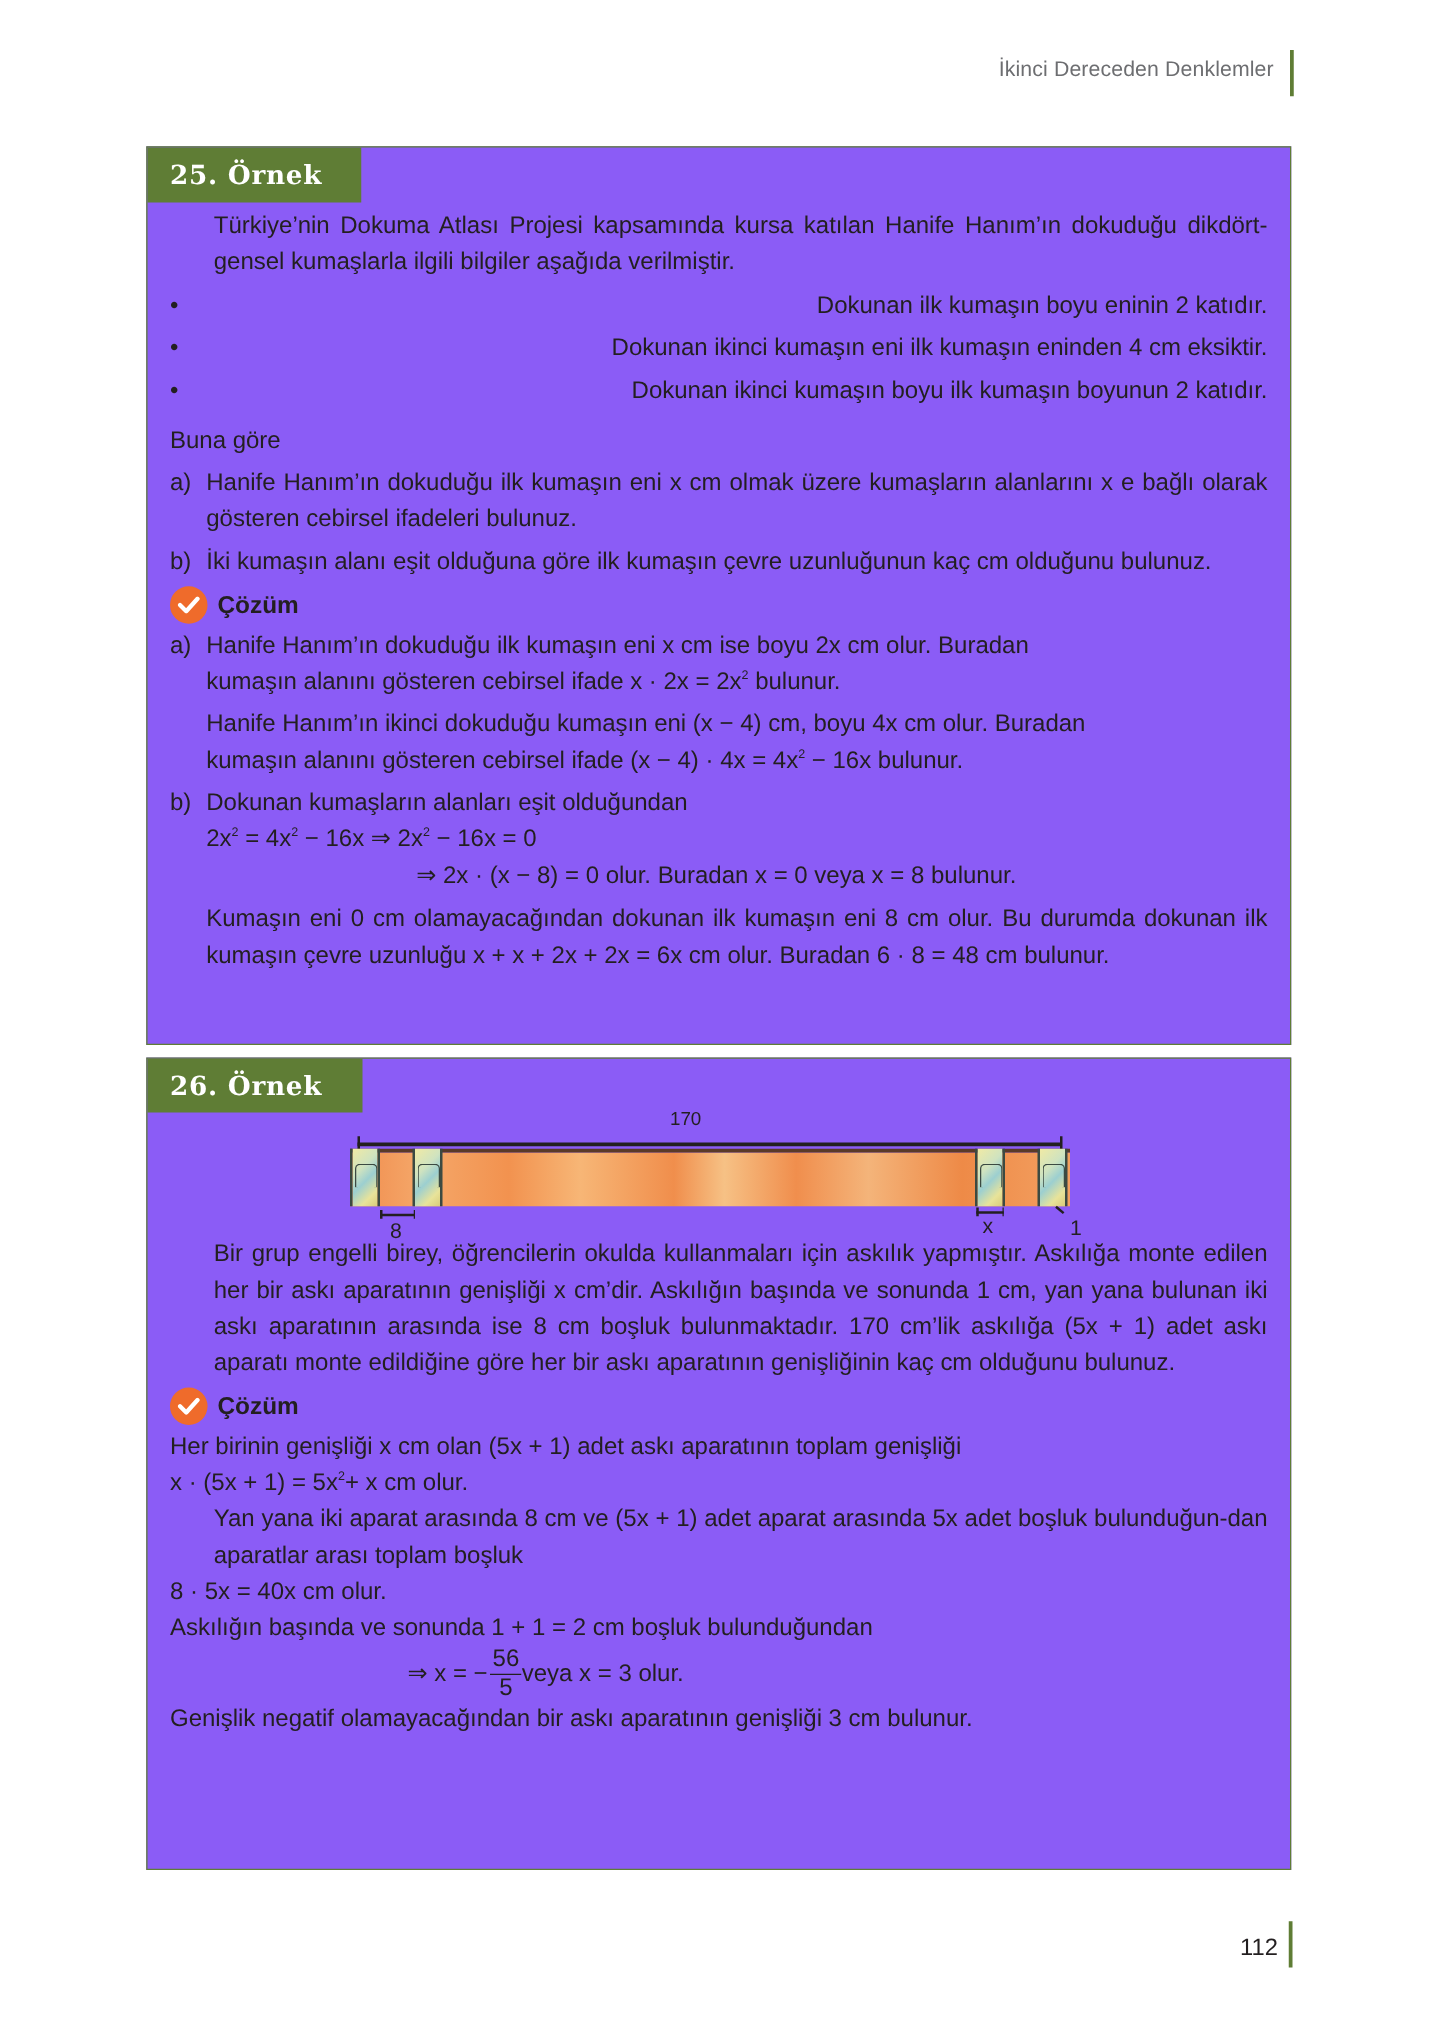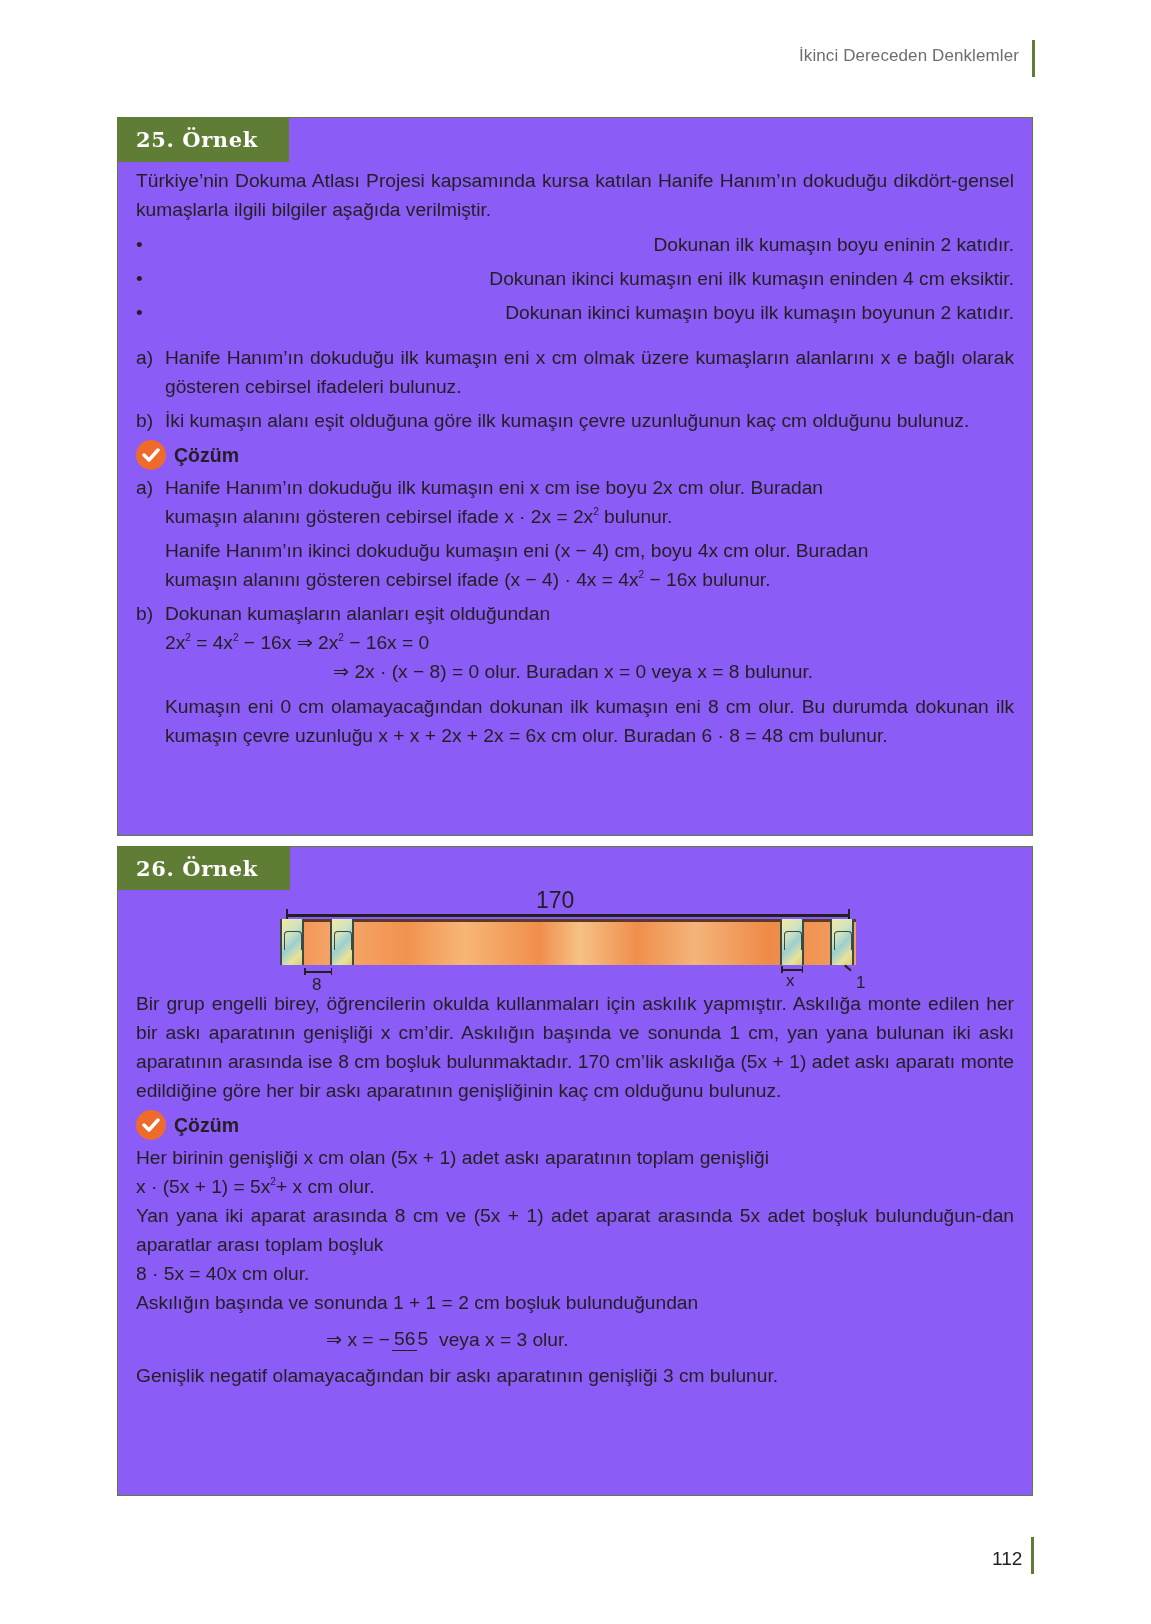--- a/index.html
+++ b/index.html
@@ -14,53 +14,53 @@
   #ex26 { top: 846px; height: 650px; }
 
   .example-title { position: absolute; left: 0; top: 0; height: 44px; width: 171px; background: #5f7d35; color: #fff;
                    font-family: "DejaVu Serif", serif; font-weight: bold; font-size: 21px; line-height: 44px; padding-left: 18px; letter-spacing: 0.6px; }
   #ex26 .example-title { height: 43px; line-height: 43px; width: 172px; }
 
   .content { position: absolute; left: 18px; right: 18px; font-size: 19.2px; line-height: 29px; }
   #ex25 .content { top: 48px; }
   #ex26 .content { top: 142px; }
 
-  .p { text-align: justify; }
+  .p { text-align: justify; margin-left: 35px; }
   .gap { height: 6px; }
   .bullet { display: flex; }
   .bullet .dot { width: 29px; flex: none; }
   .bullet .txt { flex: 1; text-align: right; }
   .item { display: flex; }
   .item .lbl { width: 29px; flex: none; }
   .item .txt { flex: 1; text-align: justify; }
   .sol-head { display: flex; align-items: center; height: 36px; margin-top: 2px; }
   .check { width: 30px; height: 30px; border-radius: 50%; background: #ef6b2b; display: flex; align-items: center; justify-content: center; margin-right: 8px; }
   .sol-title { font-weight: bold; font-size: 19.5px; }
   sup { font-size: 10px; vertical-align: 8px; line-height: 0; }
   .eq-indent2 { padding-left: 168px; }
 
   
   .figure { position: absolute; left: 160px; top: 40px; width: 580px; height: 108px; }
   .dim-line { position: absolute; left: 8px; top: 27px; width: 563px; height: 2.5px; background: #231f20; }
   .dim-tick-l, .dim-tick-r { position: absolute; top: 22px; width: 1.5px; height: 11px; background: #231f20; }
   .dim-tick-l { left: 8px; } .dim-tick-r { left: 570px; }
-  .dim-label { position: absolute; left: 258px; top: 0px; font-size: 23px; }
+  .dim-label { position: absolute; left: 258px; top: 0px; font-size: 15px; }
   .board { position: absolute; left: 2px; top: 32px; width: 576px; height: 46px;
            background: linear-gradient(90deg,#f08b4c 0%,#f5a86a 10%,#f2924f 22%,#f7b676 32%,#f08e4c 45%,#f6c185 52%,#f08e4d 62%,#f4b47a 72%,#ee8a47 85%,#f3a061 100%);
            border-top: 3px solid #5a3a28; }
   .bracket { position: absolute; top: 32px; width: 24px; height: 46px; border-left: 2px solid #3b4a42; border-right: 2px solid #3b4a42;
              background: linear-gradient(135deg,#f1eaa4 0%,#cfe3c0 35%,#9ccfd0 55%,#e8e39a 80%,#d9cc7a 100%); }
   .bracket::after { content: ""; position: absolute; left: 2px; top: 12px; width: 16px; height: 18px; border: 1.5px solid #3b4a42; border-radius: 4px 4px 0 0; border-bottom: none; }
   .small-dim { position: absolute; height: 1.5px; background: #231f20; }
   .small-dim::before, .small-dim::after { content: ""; position: absolute; top: -3px; width: 1.5px; height: 7px; background: #231f20; }
   .small-dim::before { left: 0; } .small-dim::after { right: 0; }
   .fig-lbl { position: absolute; font-size: 17px; }
   .arrow-1 { position: absolute; left: 566px; top: 80px; width: 8px; height: 1.5px; background: #231f20; transform: rotate(40deg); }
 
-  .frac { display: inline-flex; flex-direction: row; align-items: center; vertical-align: middle; margin: 0 11px 0 2px; line-height: 22px; }
+  .frac { display: inline-flex; flex-direction: column; align-items: center; vertical-align: middle; margin: 0 0 0 2px; line-height: 22px; }
   .frac .num { border-bottom: 1.5px solid #231f20; padding: 0 2px; }
 
   .page-number { position: absolute; top: 1548px; left: 992px; font-size: 19px; }
   .page-number-bar { position: absolute; left: 1031px; top: 1537px; width: 3px; height: 37px; background: #5f7d35; }
 </style>
 </head>
 <body>
 
 <div class="running-head">İkinci Dereceden Denklemler</div>
 <div class="running-head-bar"></div>
@@ -78,20 +78,21 @@
     <div class="bullet">
         <span class="dot">•</span>
         <span class="txt">Dokunan ikinci kumaşın eni ilk kumaşın eninden 4 cm eksiktir.</span>
       </div>
     <div style="height:5px"></div>
     <div class="bullet">
         <span class="dot">•</span>
         <span class="txt">Dokunan ikinci kumaşın boyu ilk kumaşın boyunun 2 katıdır.</span>
       </div>
     <div style="height:11px"></div>
+    <div>Buna göre</div>
     <div style="height:5px"></div>
     <div class="item">
         <span class="lbl">a)</span>
         <span class="txt">Hanife Hanım’ın dokuduğu ilk kumaşın eni x cm olmak üzere kumaşların alanlarını x e bağlı olarak gösteren cebirsel ifadeleri bulunuz.</span>
       </div>
     <div style="height:5px"></div>
     <div class="item">
         <span class="lbl">b)</span>
         <span class="txt">İki kumaşın alanı eşit olduğuna göre ilk kumaşın çevre uzunluğunun kaç cm olduğunu bulunuz.</span>
       </div>

